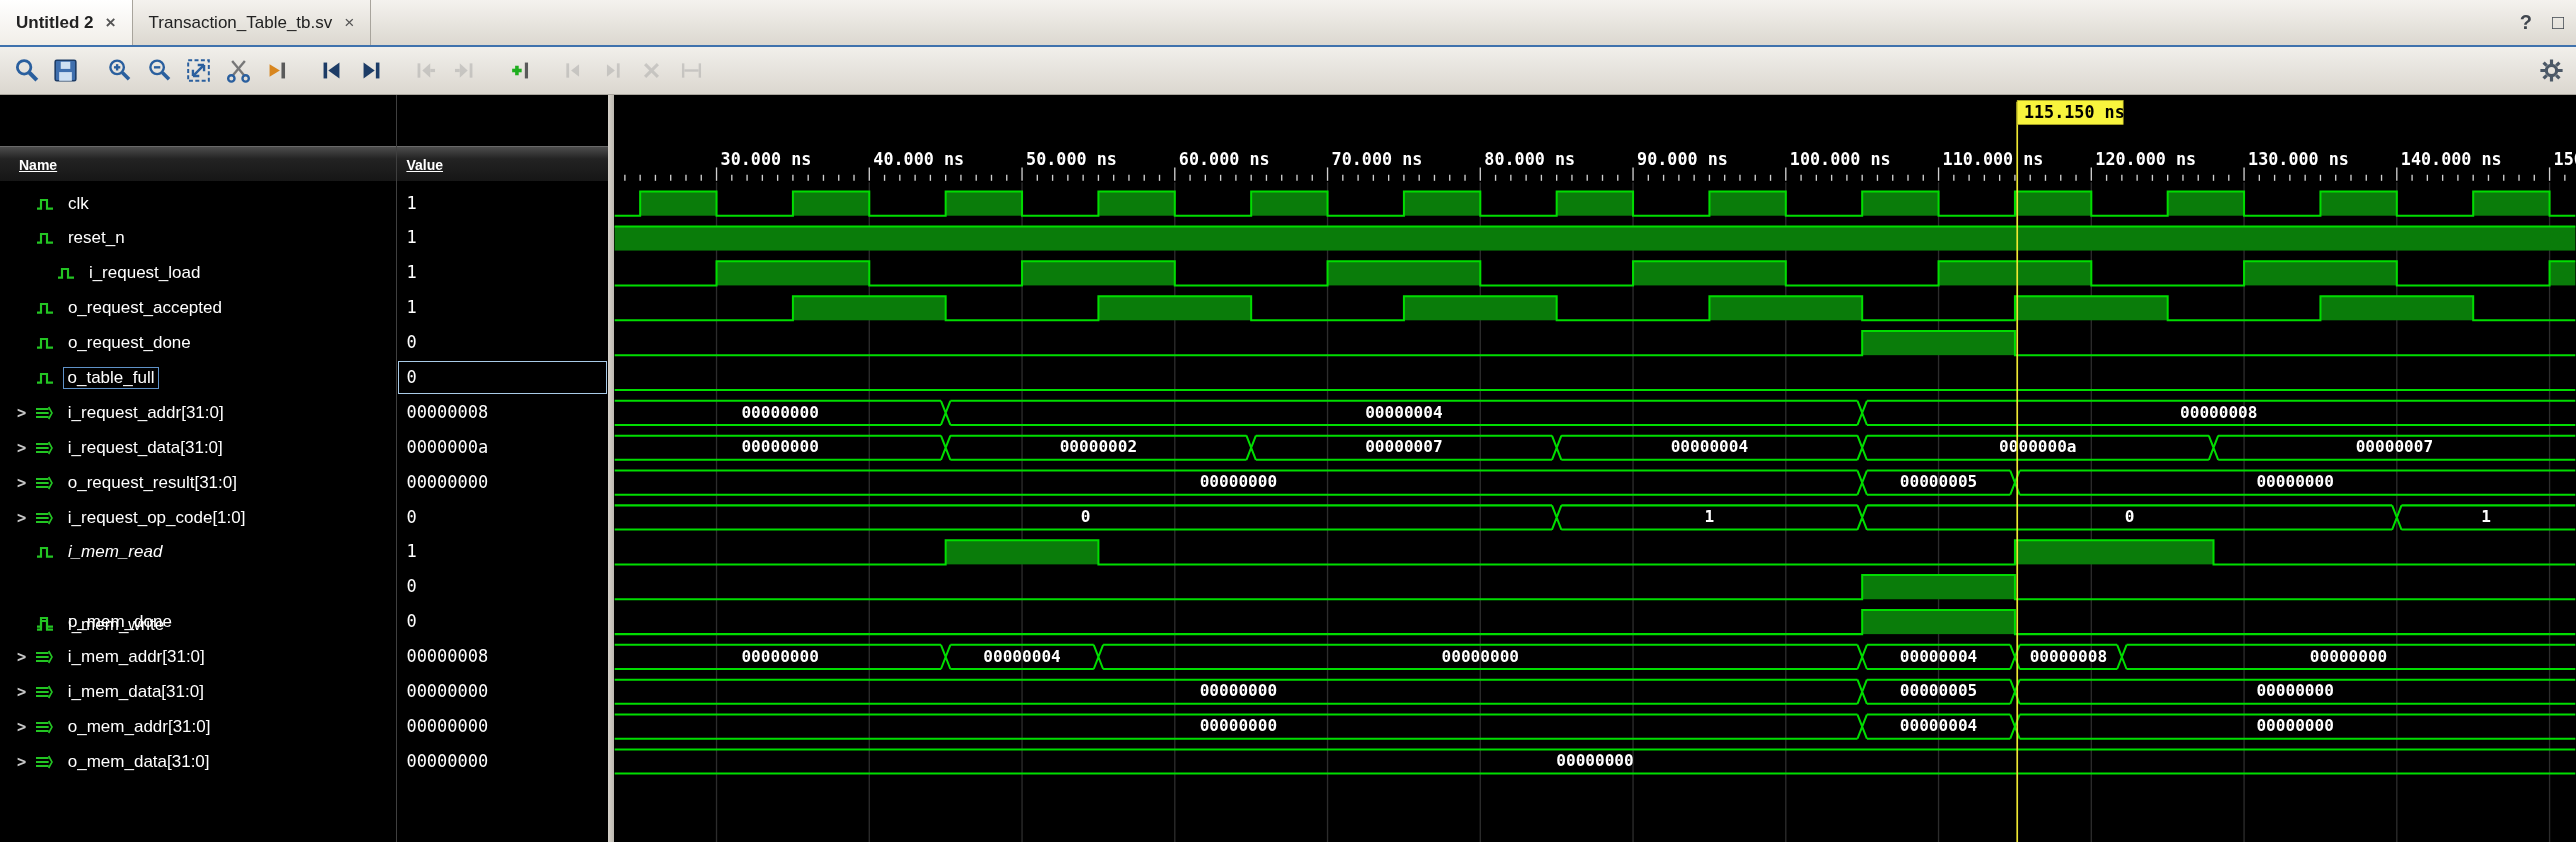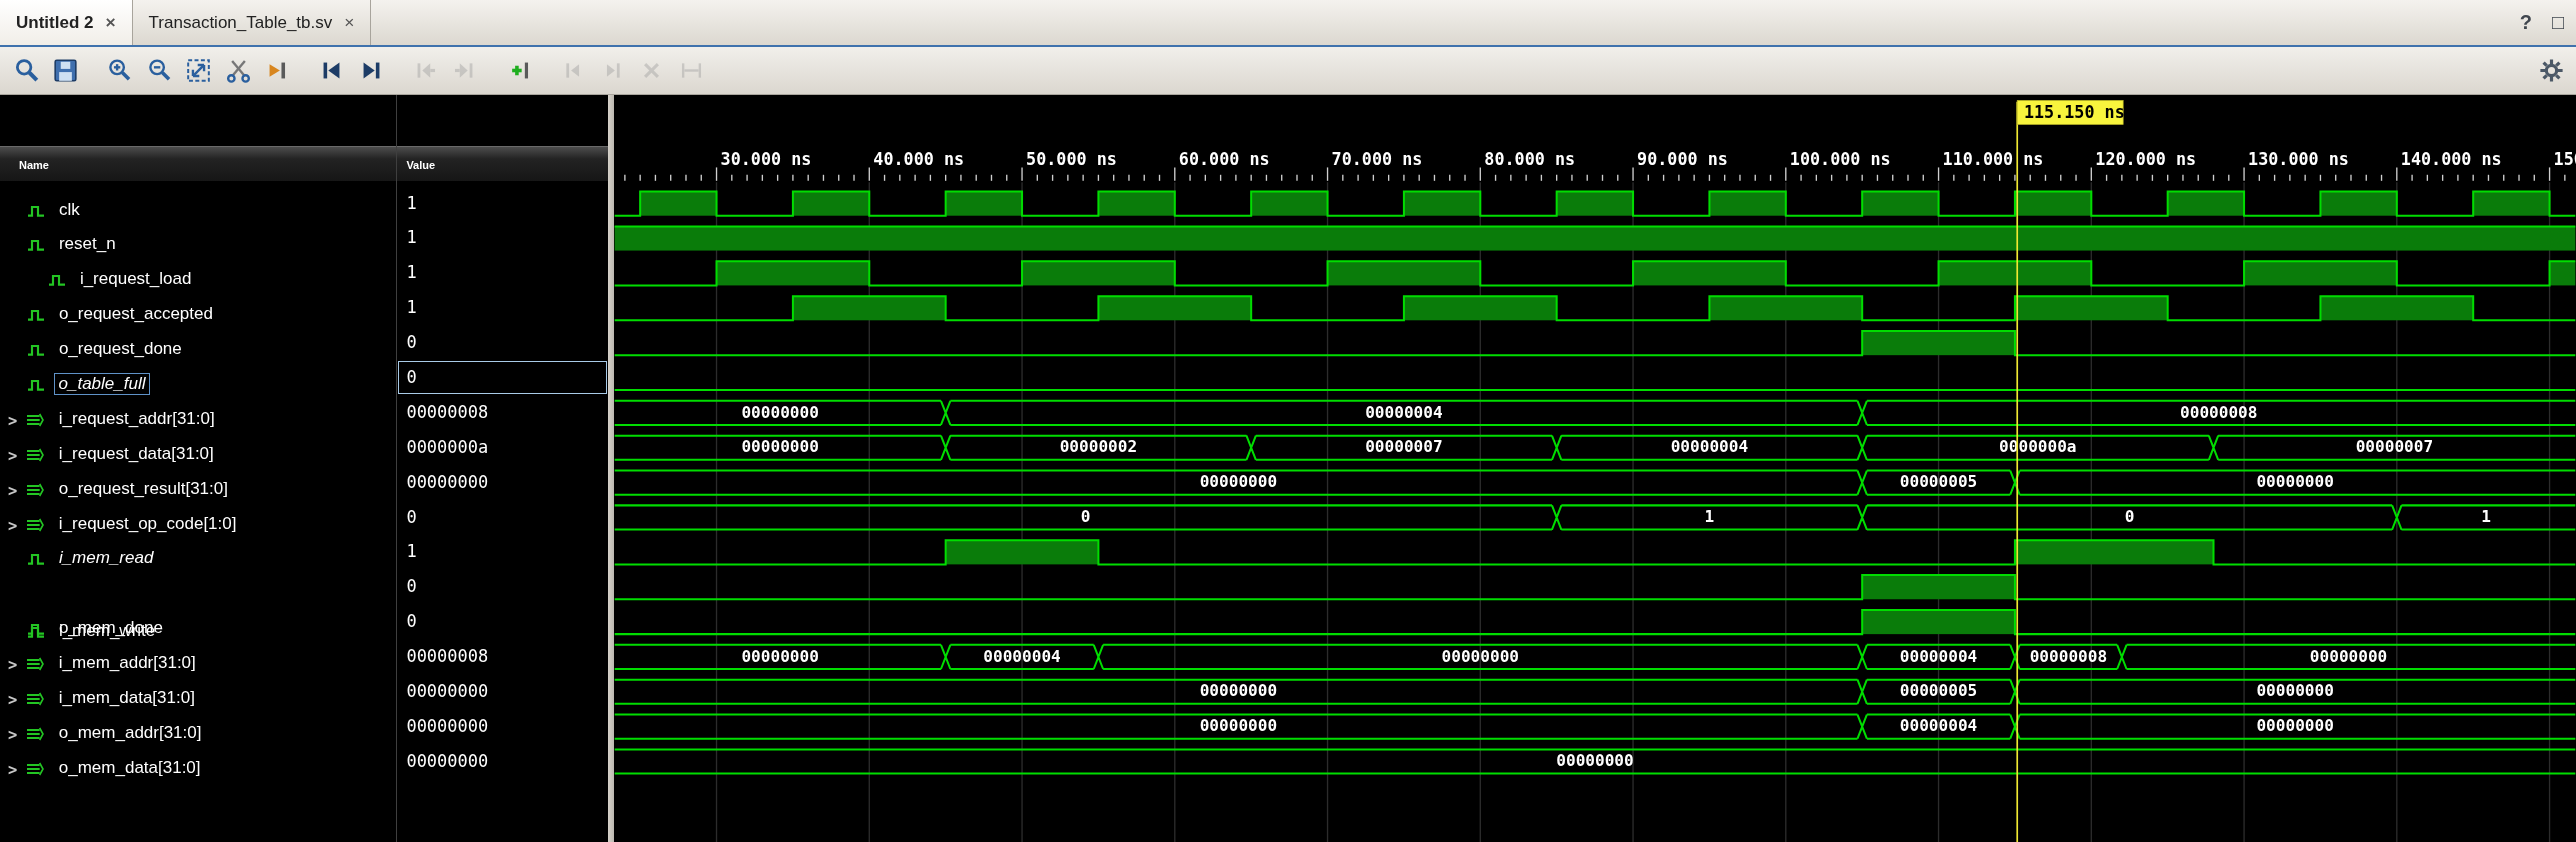--- a/index.html
+++ b/index.html
@@ -21,25 +21,25 @@
   .tbtn.settings{position:absolute;right:8px;margin:0;}
 
   
   .main{position:absolute;top:95px;left:0;width:2576px;height:747px;background:#000;}
   .names{position:absolute;left:0;top:0;width:396px;height:100%;background:#000;overflow:hidden;}
   .values{position:absolute;left:396px;top:0;width:212px;height:100%;background:#000;border-left:1.3px solid #3f3f3f;box-sizing:border-box;overflow:hidden;}
   .splitter{position:absolute;left:608px;top:0;width:6.7px;height:100%;background:linear-gradient(90deg,#d6d2ca,#b8b4ac);}
   .wavearea{position:absolute;left:614px;top:0;width:1962px;height:747px;overflow:hidden;background:#000;}
   .wavearea svg{display:block;overflow:hidden;}
 
-  .phead{position:absolute;top:51px;left:0;width:100%;height:36px;background:linear-gradient(#4d4d4d,#232323 35%,#161616);border-top:0.7px solid #6a6a6a;border-bottom:0.7px solid #000;color:#fff;font-weight:bold;font-size:11px;line-height:36px;box-sizing:border-box;}
+  .phead{position:absolute;top:51px;left:0;width:100%;height:36px;background:linear-gradient(#4d4d4d,#232323 35%,#161616);border-top:0.7px solid #6a6a6a;border-bottom:0.7px solid #000;color:#fff;font-weight:bold;font-size:14px;line-height:36px;box-sizing:border-box;text-decoration:underline;}
   .phead span{padding-left:19px;}
   .values .phead span{padding-left:9.4px;}
 
-  .srow{position:absolute;left:0;width:100%;height:35px;display:flex;align-items:flex-end;color:#fff;font-size:17px;white-space:nowrap;}
+  .srow{position:absolute;left:9px;width:100%;height:35px;display:flex;align-items:center;color:#fff;font-size:17px;white-space:nowrap;}
   .exp{width:17.4px;margin-left:8px;color:#c8c8c8;font-size:15.4px;font-weight:bold;font-family:"DejaVu Sans Mono",monospace;}
   .sigicon{width:20px;height:20px;margin-right:8px;flex:none;}
   .srow.scalar .sigicon{margin-left:25.5px;}
   .slabel{padding:1.3px 5.4px;}
   .slabel.sel{border:1.3px solid #5f92c8;padding:0 4px;}
   .vrow{position:absolute;left:0;width:100%;height:35px;line-height:35px;font-size:17px;color:#fff;font-family:"DejaVu Sans Mono",monospace;box-sizing:border-box;}
   .vrow.vsel{outline:1.3px solid #a9cbe8;outline-offset:-2px;}
   .vlabel{padding-left:9.4px;}
 </style>
 </head>
@@ -207,21 +207,21 @@
               <path d="M3 22 h6 v-13 h9 v13 h9" stroke="#23c523" stroke-width="3.2" fill="none"></path>
             </svg>
             <span class="slabel">o_request_accepted</span>
           </div>
           <div class="srow scalar" style="top: 230px;">
             <svg class="sigicon" viewBox="0 0 30 30">
               <path d="M3 22 h6 v-13 h9 v13 h9" stroke="#23c523" stroke-width="3.2" fill="none"></path>
             </svg>
             <span class="slabel">o_request_done</span>
           </div>
-          <div class="srow scalar" style="top: 265px; font-style: italic;">
+          <div class="srow scalar" style="top: 265px;">
             <svg class="sigicon" viewBox="0 0 30 30">
               <path d="M3 22 h6 v-13 h9 v13 h9" stroke="#23c523" stroke-width="3.2" fill="none"></path>
             </svg>
             <span class="slabel sel">o_table_full</span>
           </div>
           <div class="srow bus" style="top: 300px;">
             <span class="exp">&gt;</span>
             <svg class="sigicon" viewBox="0 0 30 30">
               <path d="M3 9 h19 M3 15 h19 M3 21 h19" stroke="#23c523" stroke-width="3.2" fill="none"></path>
               <path d="M22 6 l5 9 -5 9" stroke="#23c523" stroke-width="2.4" fill="none"></path>

